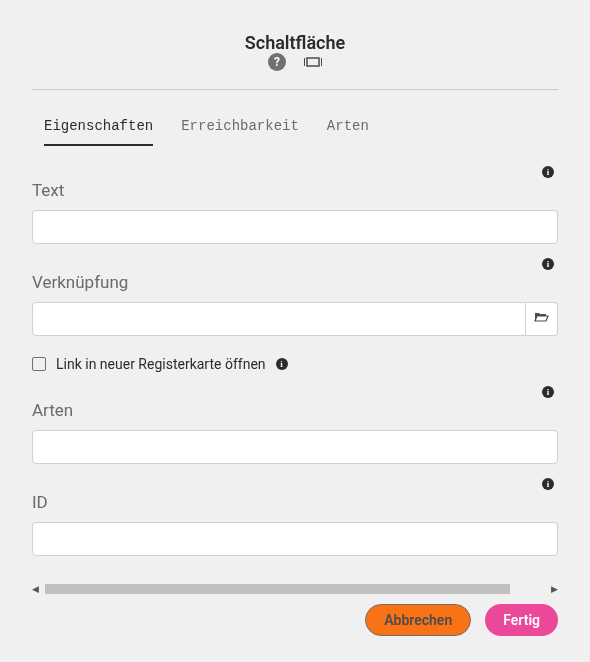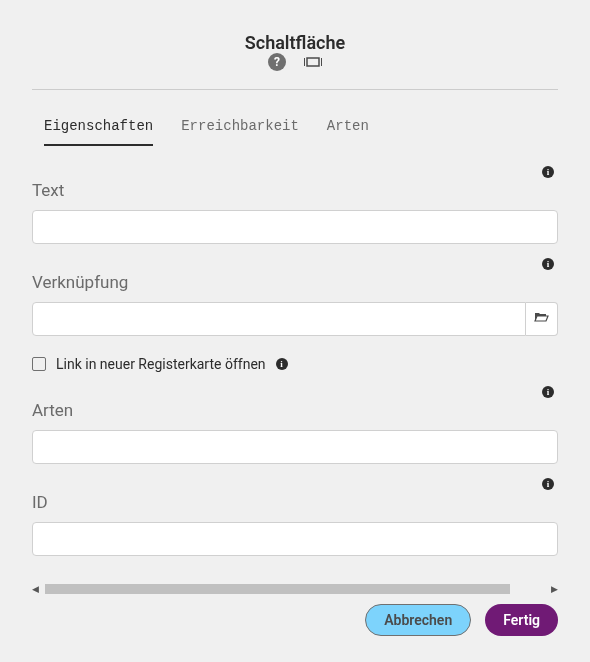--- a/index.html
+++ b/index.html
@@ -163,26 +163,26 @@
     .btn {
       height: 32px;
       padding: 0 18px;
       border-radius: 16px;
       font-size: 14px;
       font-weight: 600;
       cursor: pointer;
       display: flex; align-items: center; justify-content: center;
     }
     .btn-secondary {
-      background: #7dd3fc;
+      background: #f97316;
       border: 1.5px solid #707070;
       color: #4b4b4b;
     }
     .btn-primary {
-      background: #701a75;
+      background: #ec4899;
       border: none;
       color: #fff;
     }
   </style>
 </head>
 <body>
 
 <div class="header">
   <h1>Schaltfläche</h1>
   <div class="header-icons">

